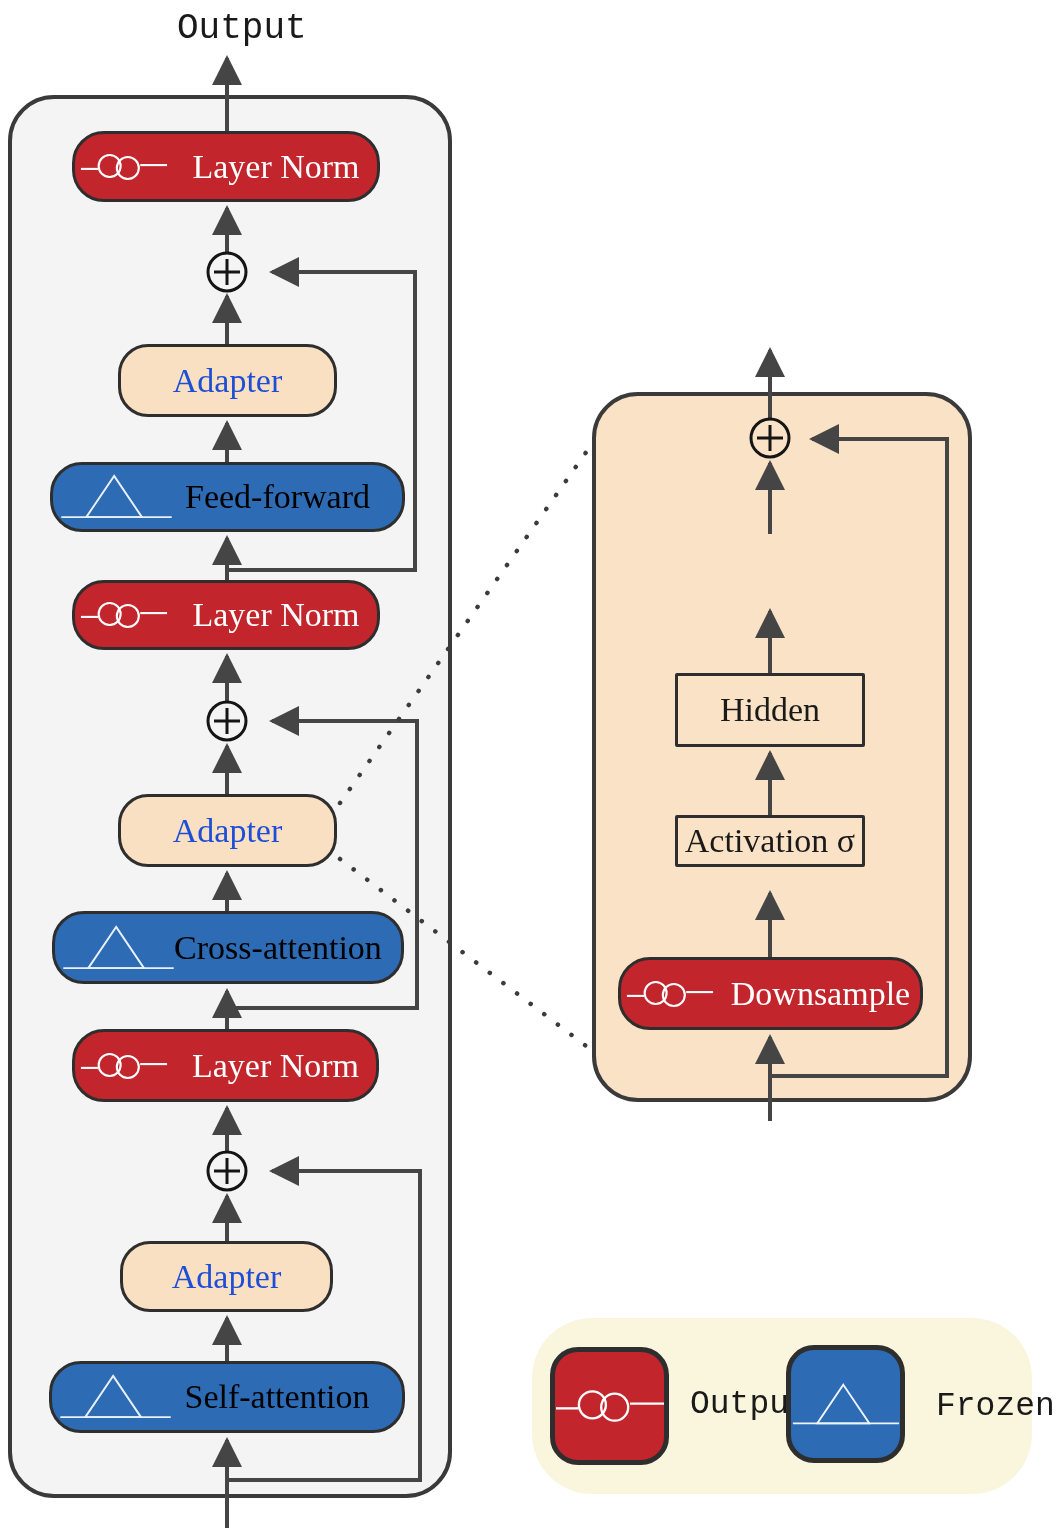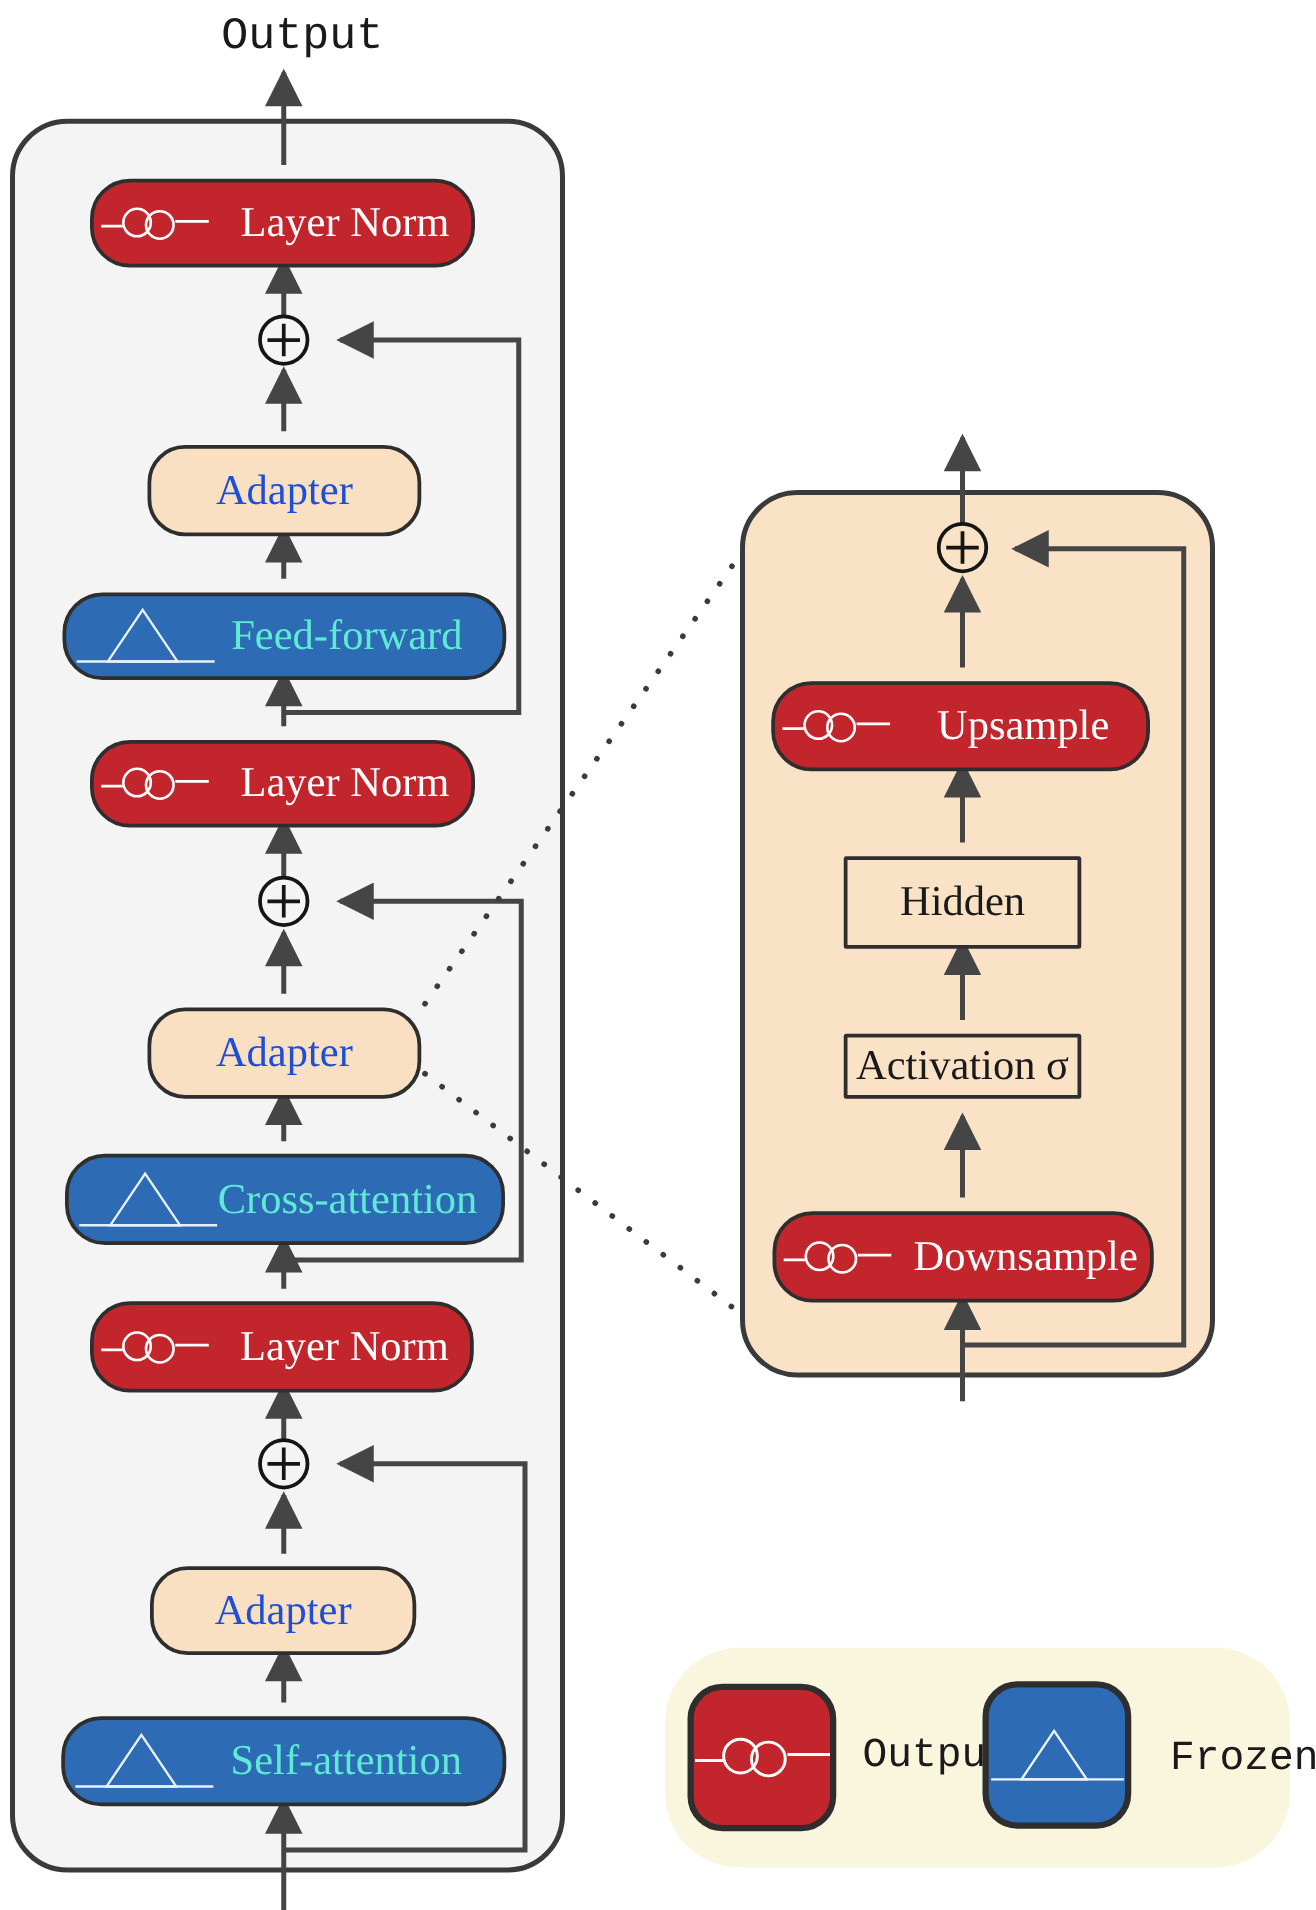--- a/index.html
+++ b/index.html
@@ -9,24 +9,24 @@
   }
   .region{position:absolute;box-sizing:border-box;border:4px solid #3a3a3a;z-index:1;}
   #transformer-container{left:8px;top:95px;width:444px;height:1403px;border-radius:46px;background:#f4f4f4;}
   #adapter-panel{left:592px;top:392px;width:380px;height:710px;border-radius:46px;background:#fae2c6;}
   #legend-bg{left:532px;top:1318px;width:500px;height:176px;border-radius:60px;background:#faf6de;border:none;}
 
   #wires{position:absolute;left:0;top:0;width:1053px;height:1528px;z-index:3;pointer-events:none;}
 
   .box{
     position:absolute;box-sizing:border-box;display:flex;align-items:center;justify-content:center;
-    border:3.5px solid #2e2e2e;z-index:4;font-size:34px;line-height:1;margin-top:12px;
+    border:3.5px solid #2e2e2e;z-index:4;font-size:34px;line-height:1;
   }
   .box.red{background:#c2262c;color:#ffffff;border-radius:32px;}
-  .box.blue{background:#2d6cb4;color:#5eead4;border-radius:32px;}
+  .box.blue{background:#2d6cb4;color:#000000;border-radius:32px;}
   .box.peach{background:#fae0c3;color:#1d4ed8;border-radius:30px;}
   .box.plainbox{background:#fae2c6;color:#1a1a1a;border-radius:2px;}
   .box .icon{position:absolute;left:5px;top:50%;transform:translateY(-50%);display:flex;}
   .box.iconic .label{padding-left:100px;}
 
   .free-label{position:absolute;z-index:4;white-space:nowrap;font-family:Liberation Mono, monospace;}
   #output-label{left:177px;top:8px;font-size:36px;}
 
   .legend-chip{
     position:absolute;z-index:4;box-sizing:border-box;display:flex;align-items:center;justify-content:center;
@@ -174,31 +174,20 @@
   <div class="box blue iconic" style="left:49px;top:1361px;width:356px;height:72px">
     <span class="icon">
       <svg width="118" height="48" viewBox="0 0 118 50" fill="none" stroke="#e8f1fa" stroke-width="2">
         <path d="M56,3 L85,46 L27,46 Z"></path>
           <path d="M1,46 H116"></path>
       </svg>
     </span>
     <span class="label">Self-attention</span>
   </div>
 
-  <div class="box red iconic" style="left:617px;top:533px;width:303px;height:72px">
-    <span class="icon">
-      <svg width="88" height="34" viewBox="0 0 92 34" fill="none" stroke="#ffffff" stroke-width="2.2">
-        <path d="M1,19 H19"></path>
-          <circle cx="31" cy="16" r="11.5"></circle>
-          <circle cx="50" cy="18" r="11.5"></circle>
-          <path d="M63,15 H91"></path>
-      </svg>
-    </span>
-    <span class="label">Upsample</span>
-  </div>
 
   <div class="box plainbox" style="left:675px;top:673px;width:190px;height:74px">
     <span class="label">Hidden</span>
   </div>
 
   <div class="box plainbox" style="left:675px;top:815px;width:190px;height:52px">
     <span class="label">Activation σ</span>
   </div>
 
   <div class="box red iconic" style="left:618px;top:957px;width:305px;height:73px">

